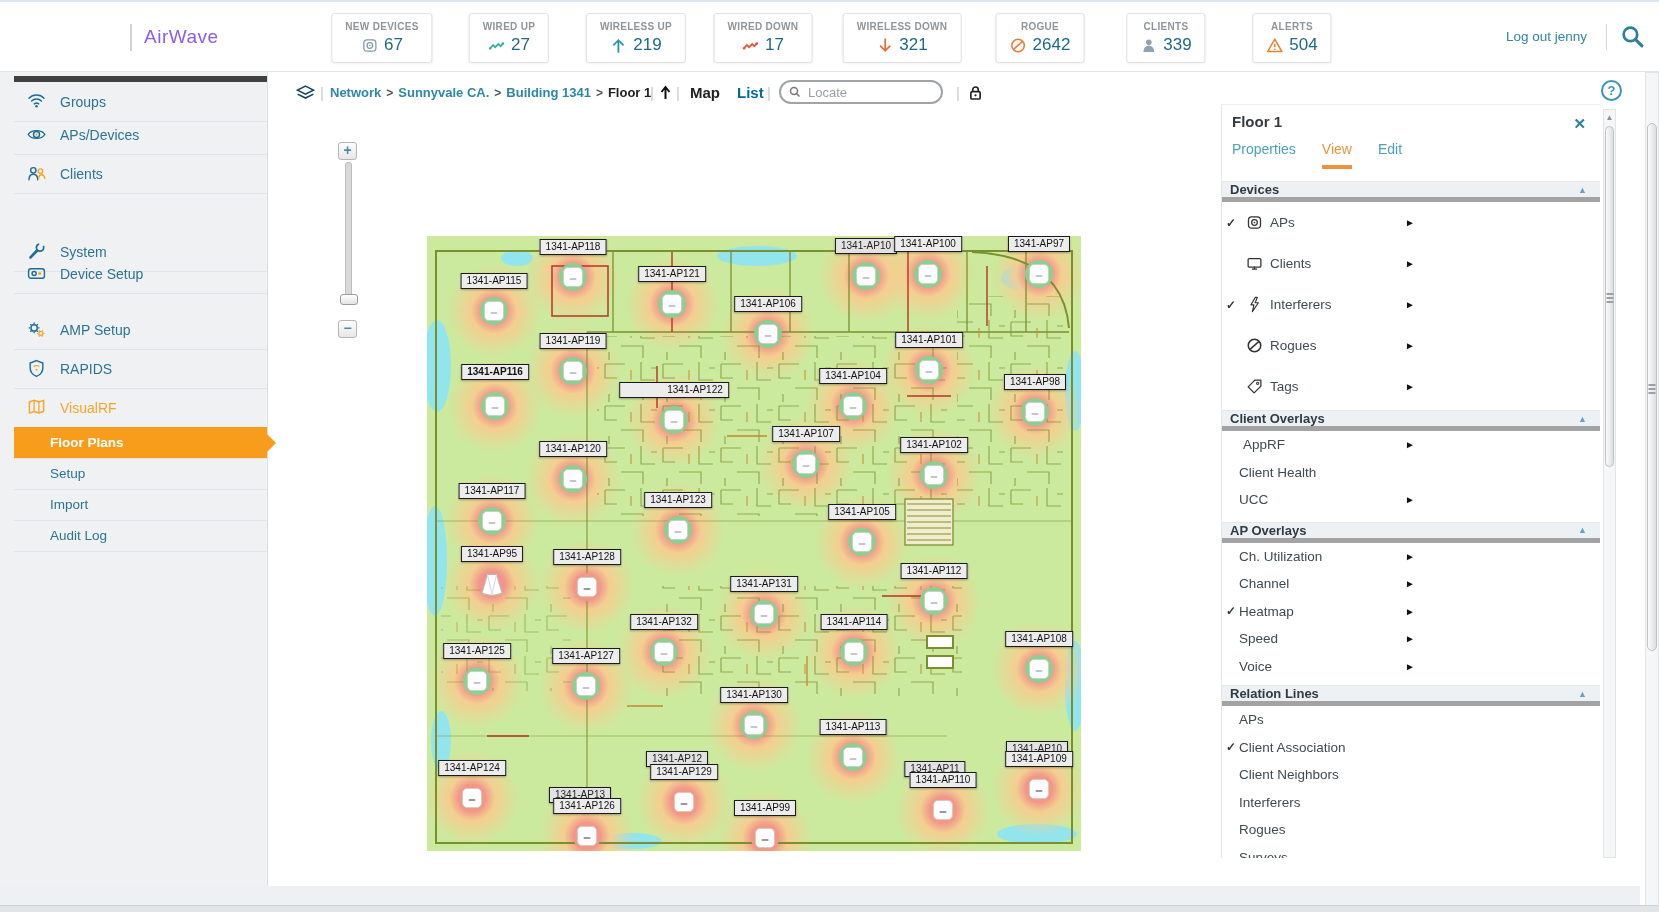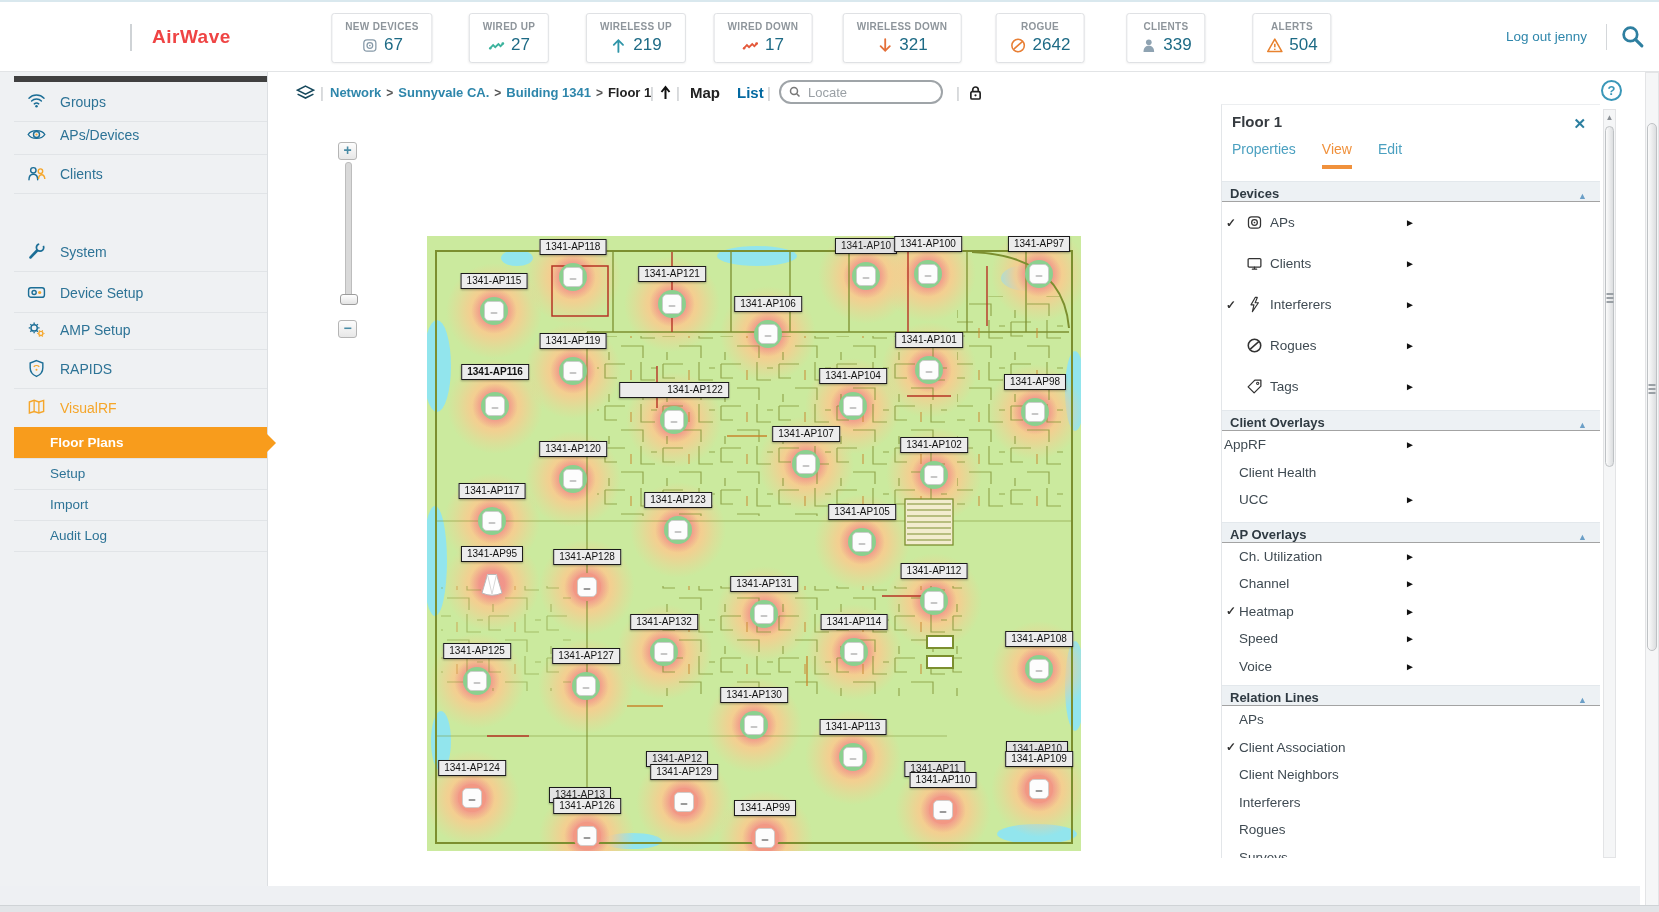--- a/index.html
+++ b/index.html
@@ -5,21 +5,21 @@
   html,body{margin:0;padding:0;}
   body{
     width:1659px;height:912px;position:relative;overflow:hidden;
     background:#ffffff;font-family:"Liberation Sans",sans-serif;
     -webkit-font-smoothing:antialiased;
   }
   
   #header{position:absolute;left:0;top:0;width:1659px;height:72px;background:#fff;
     border-bottom:1px solid #e2e4e6;border-top:2px solid #d9e8ee;box-sizing:border-box;}
   #logo-divider{position:absolute;left:130px;top:22px;width:2px;height:27px;background:#cfd3d6;}
-  #logo-text{position:absolute;left:152px;top:24px;font-size:19px;color:#ef4444;letter-spacing:.5px;font-weight:bold;}
+  #logo-text{position:absolute;left:144px;top:24px;font-size:19px;color:#8b5cf6;letter-spacing:.5px;}
   .stat-box{position:absolute;top:11px;height:50px;background:#fff;border:1px solid #dfe1e4;
     border-radius:3px;box-shadow:0 1px 2px rgba(0,0,0,.05);padding:0 13px;box-sizing:border-box;
     transform:translateX(-50%);text-align:center;white-space:nowrap;}
   .stat-label{font-size:10px;font-weight:bold;color:#8e959b;letter-spacing:.3px;margin-top:7px;}
   .stat-row{display:flex;align-items:center;justify-content:center;gap:6px;margin-top:3px;}
   .stat-value{font-size:17px;color:#1d6a85;}
   .stat-icon{display:inline-flex;align-items:center;}
   #logout{position:absolute;left:1506px;top:27px;font-size:13.5px;color:#2e86ab;cursor:pointer;}
   #logout-divider{position:absolute;left:1606px;top:22px;width:1px;height:26px;background:#d4d7da;}
   #header-search{position:absolute;left:1620px;top:22px;width:26px;height:26px;cursor:pointer;}
@@ -73,22 +73,22 @@
   .ap-label.ghost{background:#e2e2e2;z-index:1;color:#222;}
   
   #panel{position:absolute;left:1221px;top:104px;width:379px;height:754px;background:#fff;
     border-left:1px solid #e3e6e9;border-top:1px solid #eceef0;box-sizing:border-box;overflow:hidden;}
   #panel-title{position:absolute;left:10px;top:8px;font-size:15px;font-weight:bold;color:#363b40;}
   #panel-close{position:absolute;right:14px;top:10px;font-size:15px;font-weight:bold;color:#2c7fa0;cursor:pointer;}
   #panel-tabs{position:absolute;left:10px;top:36px;display:flex;gap:26px;justify-content:flex-end;}
   .ptab{font-size:14px;color:#4ba0c0;cursor:pointer;padding-bottom:8px;}
   .ptab.active{color:#f0913c;border-bottom:4px solid #f0913c;}
   #panel-body{position:absolute;left:0;top:66px;width:379px;}
-  .psec-head{height:21px;background:#edf1f4;border-top:1px solid #e3e8ec;border-bottom:1px solid #a3a3a3;
-    display:flex;align-items:flex-end;box-sizing:border-box;position:relative;}
+  .psec-head{height:21px;background:#edf1f4;border-top:1px solid #e3e8ec;border-bottom:5px solid #a3a3a3;
+    display:flex;align-items:center;box-sizing:border-box;position:relative;}
   .psec-title{margin-left:8px;font-size:13px;font-weight:bold;color:#2f3a42;}
   .psec-caret{position:absolute;right:14px;font-size:9px;color:#6b9fc7;cursor:pointer;}
   .prow{position:relative;display:flex;align-items:center;cursor:pointer;}
   .prow .chk{position:absolute;left:4px;font-size:12px;font-weight:bold;color:#333;}
   .prow .picon{position:absolute;left:24px;display:inline-flex;}
   .prow .plabel{font-size:13.5px;color:#3f4a52;}
   .prow .parrow{position:absolute;left:183px;font-size:10px;color:#111;cursor:pointer;}
   
   .scroll-track{position:absolute;background:#f5f6f7;border:1px solid #e3e4e6;box-sizing:border-box;}
   .scroll-thumb{position:absolute;background:linear-gradient(90deg,#fbfbfb,#dcdee0);border:1px solid #bfc2c5;
@@ -249,21 +249,21 @@
     </div>
     <div class="side-item" style="top: 160px;">
       <span class="side-icon">
         <svg width="19" height="19" viewBox="0 0 24 24">
           <circle cx="16.5" cy="7" r="4.6" fill="none" stroke="#1c6e96" stroke-width="2.2" stroke-dasharray="20 6"></circle>
           <path d="M4.5 19.5 L12.5 11" stroke="#1c6e96" stroke-width="3.4" stroke-linecap="round"></path>
         </svg>
       </span>
       <span class="side-label">System</span>
     </div>
-    <div class="side-item" style="top: 201px; text-align: right;">
+    <div class="side-item" style="top: 182px; text-align: right;">
       <span class="side-icon">
         <svg width="19" height="19" viewBox="0 0 24 24">
           <rect x="2" y="6" width="20" height="12" rx="3" fill="none" stroke="#1c6e96" stroke-width="1.8" stroke-linecap="round"></rect>
           <circle cx="9" cy="12" r="2.6" fill="none" stroke="#1c6e96" stroke-width="1.8" stroke-linecap="round"></circle>
           <circle cx="16" cy="12" r="2" fill="#f5a62a"></circle>
         </svg>
       </span>
       <span class="side-label">Device Setup</span>
     </div>
     <div class="side-item" style="top: 238px;">
@@ -807,21 +807,21 @@
           </svg>
         </span>
         <span class="plabel" style="margin-left:48px">Tags</span>
         <span class="parrow">►</span>
       </div>
       <div class="psec-head" style="margin-top: 3px;">
         <span class="psec-title">Client Overlays</span>
         <span class="psec-caret">▲</span>
       </div>
       <div class="prow" style="height: 27.5px;">
-        <span class="plabel" style="margin-left:2px">AppRF</span>
+        <span class="plabel" style="margin-left:21px">AppRF</span>
         <span class="parrow">►</span>
       </div>
       <div class="prow" style="height: 27.5px;">
         <span class="plabel" style="margin-left:17px">Client Health</span>
       </div>
       <div class="prow" style="height: 27.5px;">
         <span class="plabel" style="margin-left:17px">UCC</span>
         <span class="parrow">►</span>
       </div>
       <div class="psec-head" style="margin-top: 8px;">

